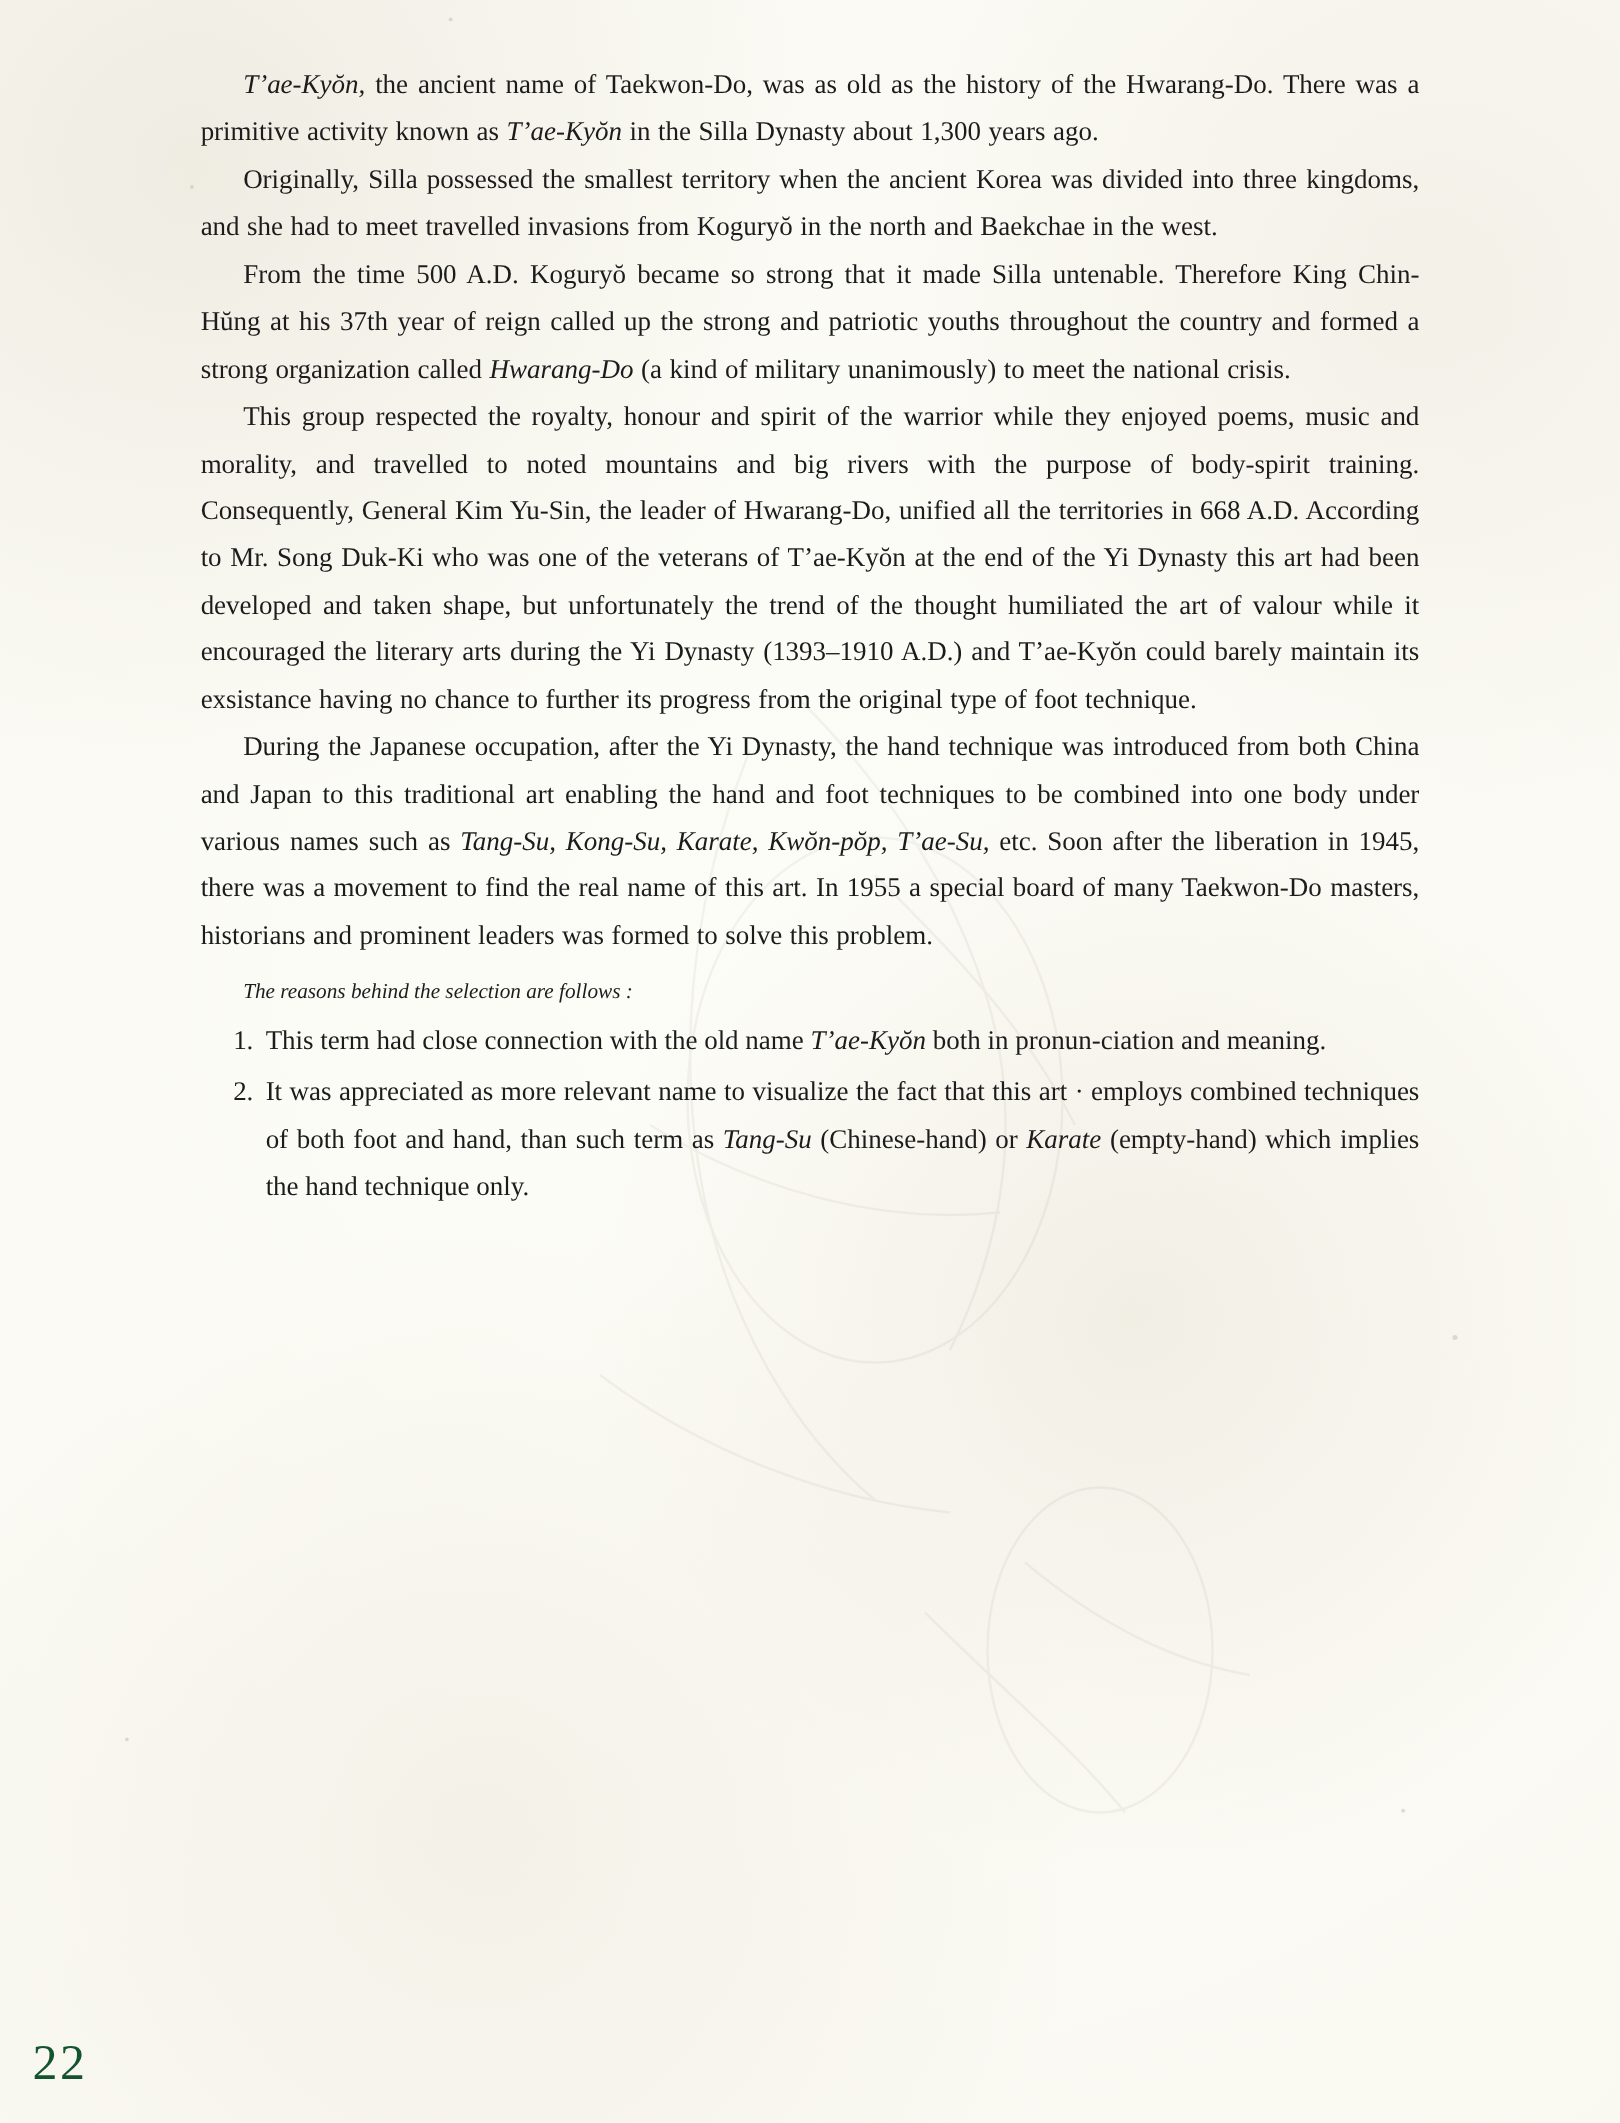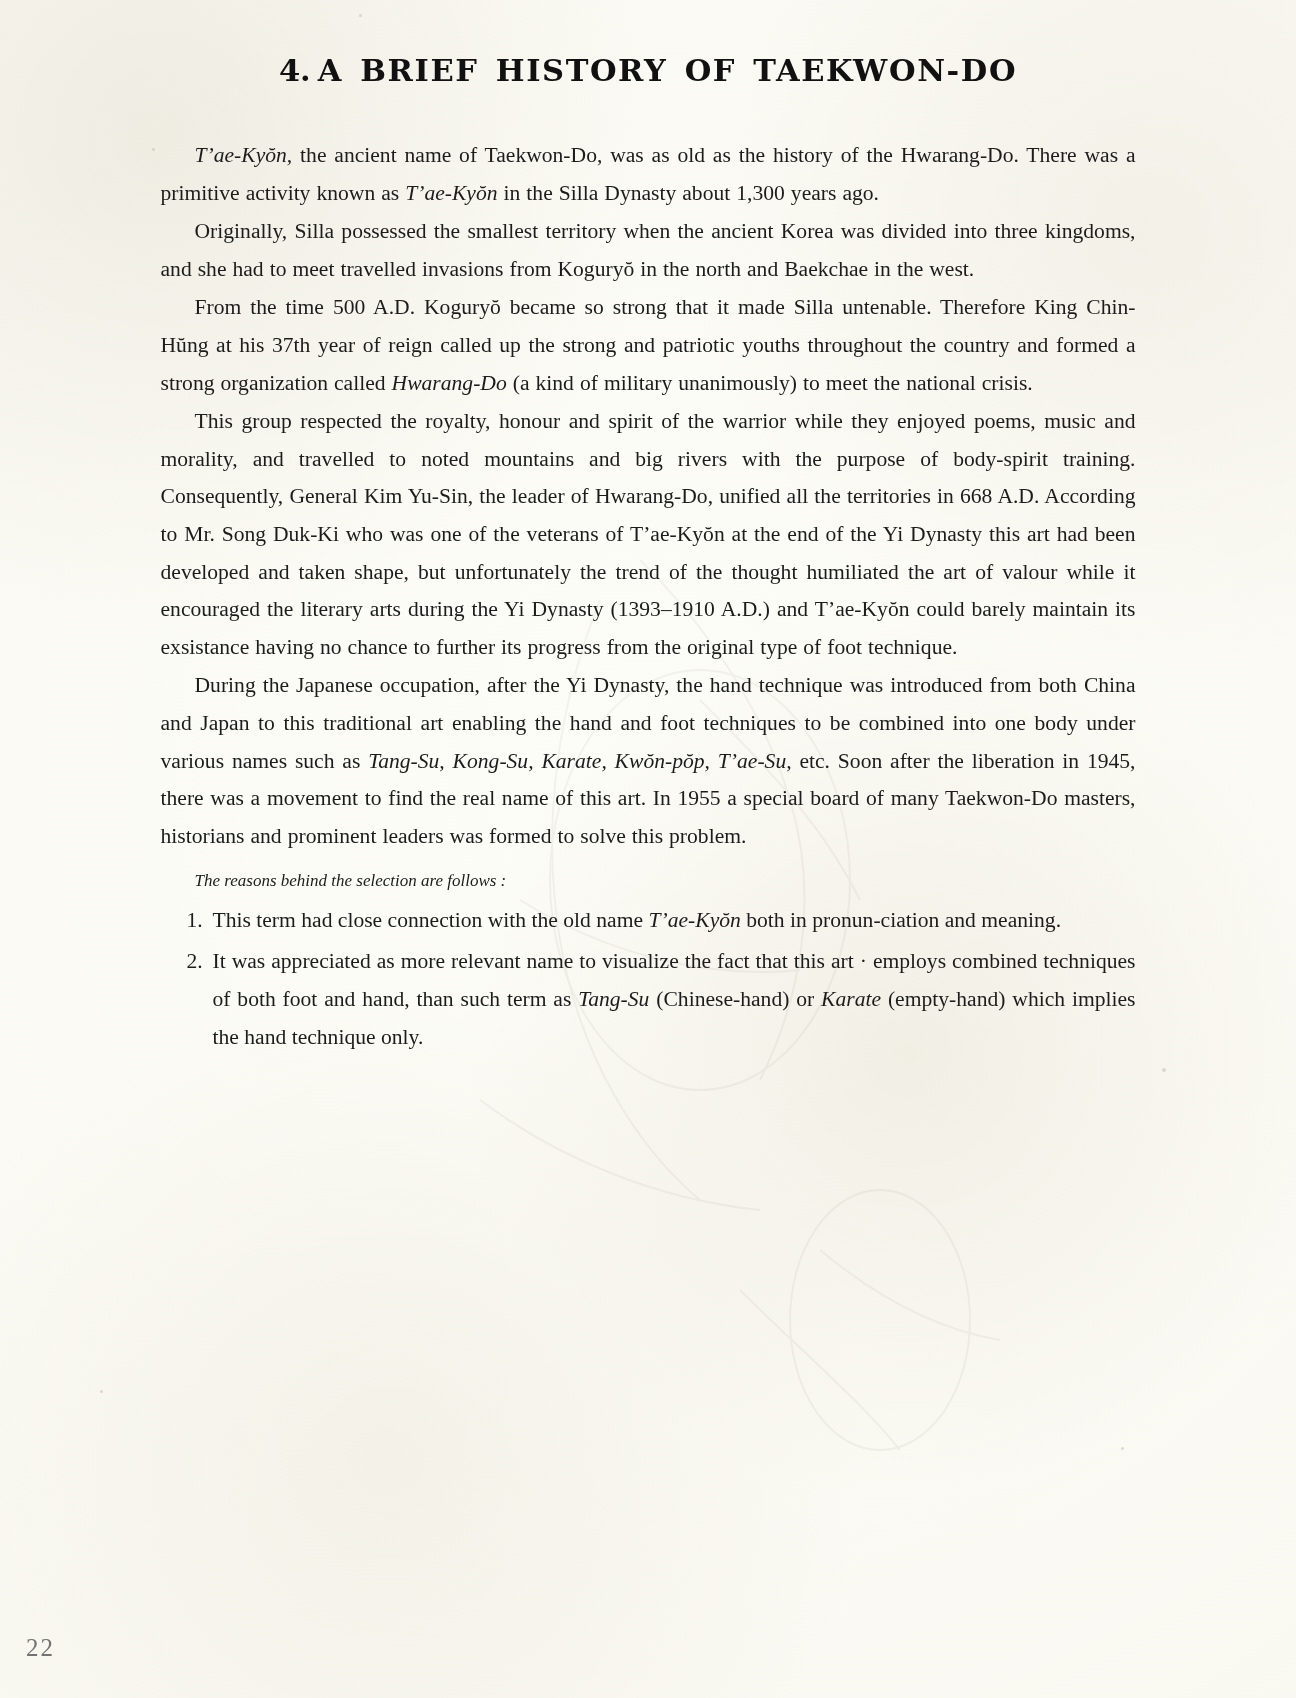--- a/index.html
+++ b/index.html
@@ -108,23 +108,23 @@
     left: 26px;
     top: 0;
   }
 
   i, em { font-style: italic; }
 
   .page-number {
     position: absolute;
     left: 26px;
     bottom: 36px;
-    font-size: 25px;
+    font-size: 40px;
     font-family: "Liberation Serif", "DejaVu Serif", serif;
-    color: #737373;
+    color: #14532d;
     letter-spacing: 2px;
     z-index: 3;
     text-align: center;
   }
 
   
   .speck {
     position: absolute;
     background: #bdb9ad;
     border-radius: 50%;
@@ -152,23 +152,20 @@
 </svg>
 
 <div class="speck" style="left:152px; top:148px; width:3px; height:3px;"></div>
 <div class="speck" style="left:1162px; top:1068px; width:4px; height:4px;"></div>
 <div class="speck" style="left:100px; top:1390px; width:3px; height:3px;"></div>
 <div class="speck" style="left:1121px; top:1447px; width:3px; height:3px;"></div>
 <div class="speck" style="left:359px; top:14px; width:3px; height:3px;"></div>
 
 <div class="page">
 
-  <h1 class="chapter-title">
-    <span class="num">4.</span><span>A BRIEF HISTORY OF TAEKWON-DO</span>
-  </h1>
 
   <div class="body-col">
 
     <p class="para"><i>T’ae-Kyŏn,</i><span> the ancient name of Taekwon-Do, was as old as the history of the Hwarang-Do. There was a primitive activity known as </span><i>T’ae-Kyŏn</i><span> in the Silla Dynasty about 1,300 years ago.</span></p>
 
     <p class="para">Originally, Silla possessed the smallest territory  when the  ancient Korea was divided into  three kingdoms, and she had to meet travelled invasions from  Koguryŏ  in  the north  and Baekchae in the west.</p>
 
     <p class="para"><span>From the time 500 A.D.  Koguryŏ became  so  strong that  it made  Silla untenable. Therefore King Chin-Hŭng at his 37th  year of reign called up the strong and patriotic youths throughout the country and  formed  a  strong  organization  called </span><i>Hwarang-Do</i><span> (a kind of military unanimously)  to meet the national crisis.</span></p>
 
     <p class="para">This group respected the royalty, honour and spirit of the warrior while they enjoyed poems, music and morality, and travelled to noted mountains  and big rivers with the purpose of  body-spirit  training.  Consequently,  General  Kim  Yu-Sin,  the  leader  of Hwarang-Do, unified all the territories in 668  A.D.  According  to  Mr.  Song  Duk-Ki who was one of the veterans of T’ae-Kyŏn at the end of the Yi Dynasty  this art had been developed and taken shape, but unfortunately the trend of the thought humiliated the art of valour while it encouraged the literary arts during the Yi Dynasty (1393–1910 A.D.) and T’ae-Kyŏn could barely maintain its exsistance having no chance to further its progress from the original type of foot technique.</p>

